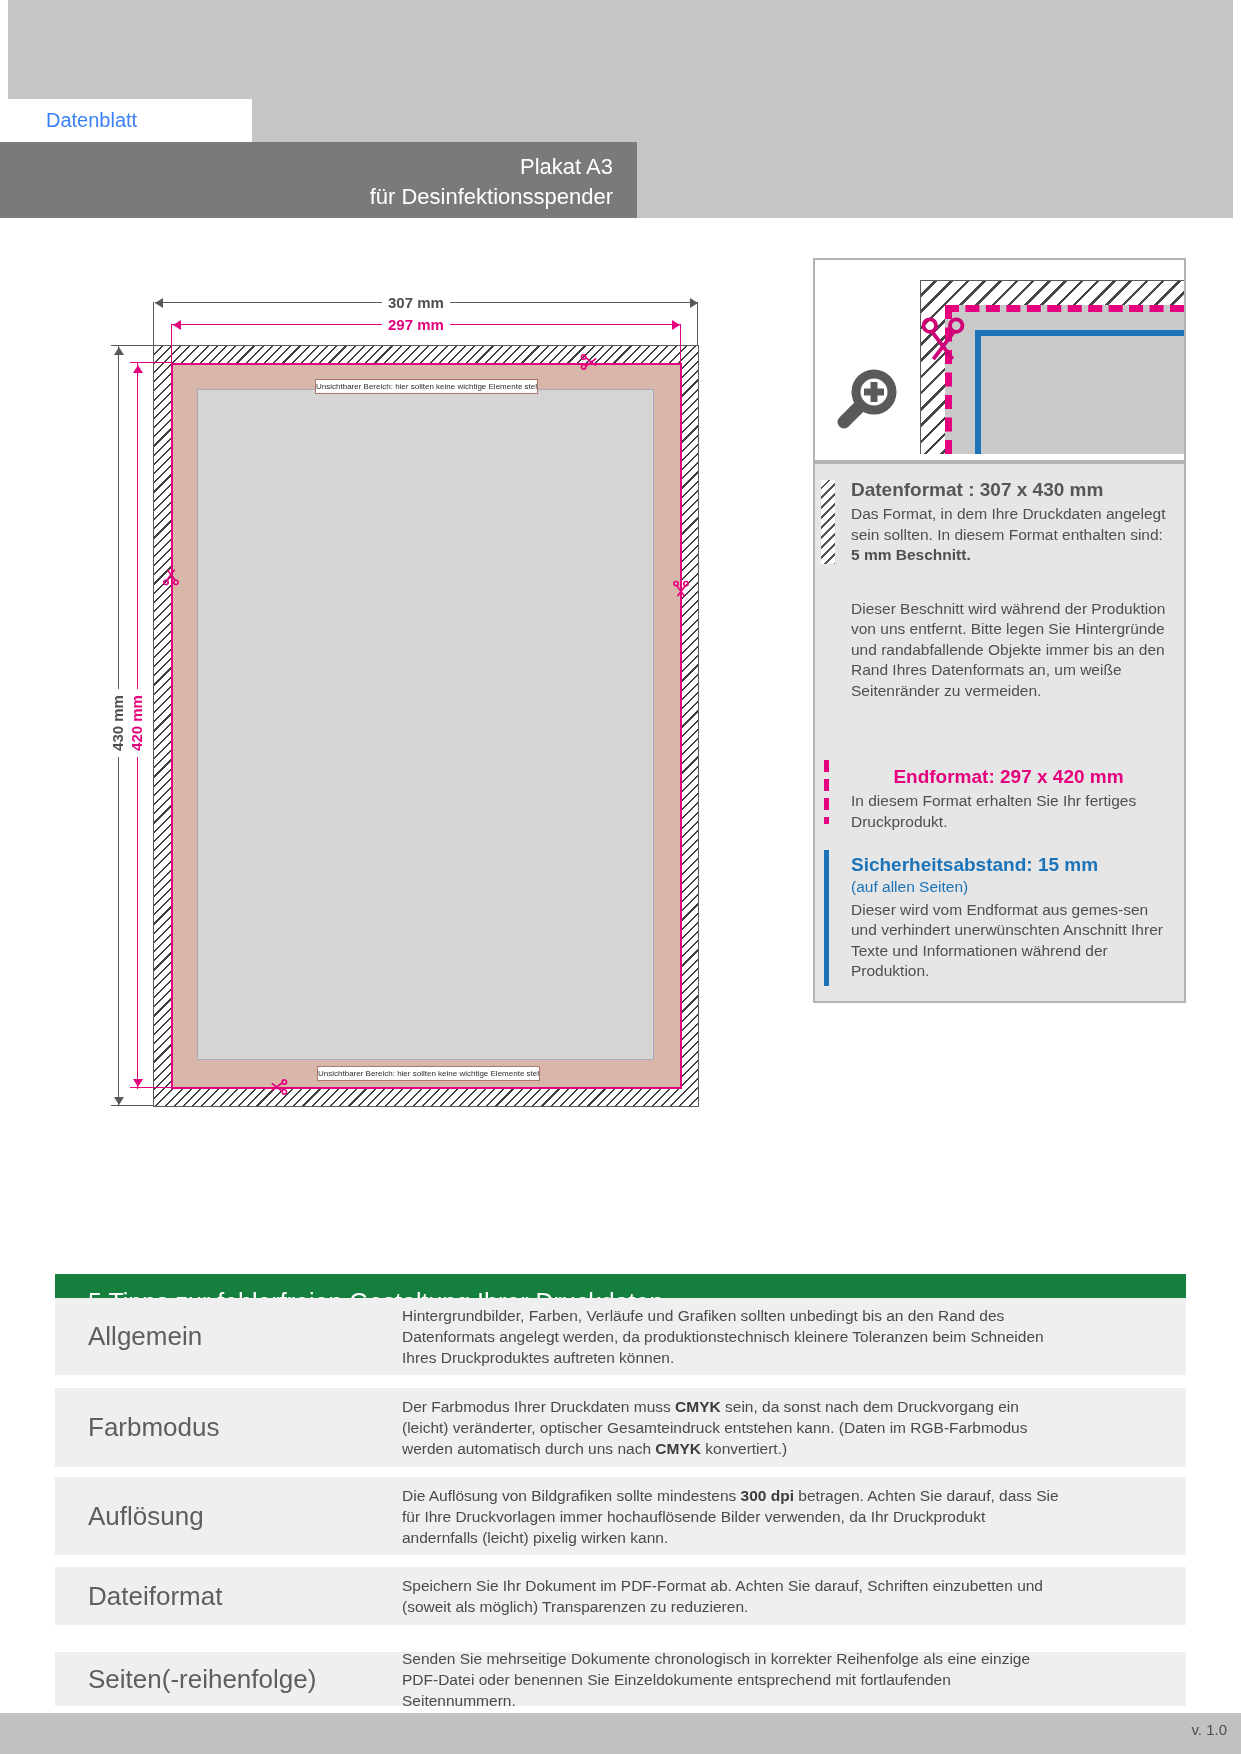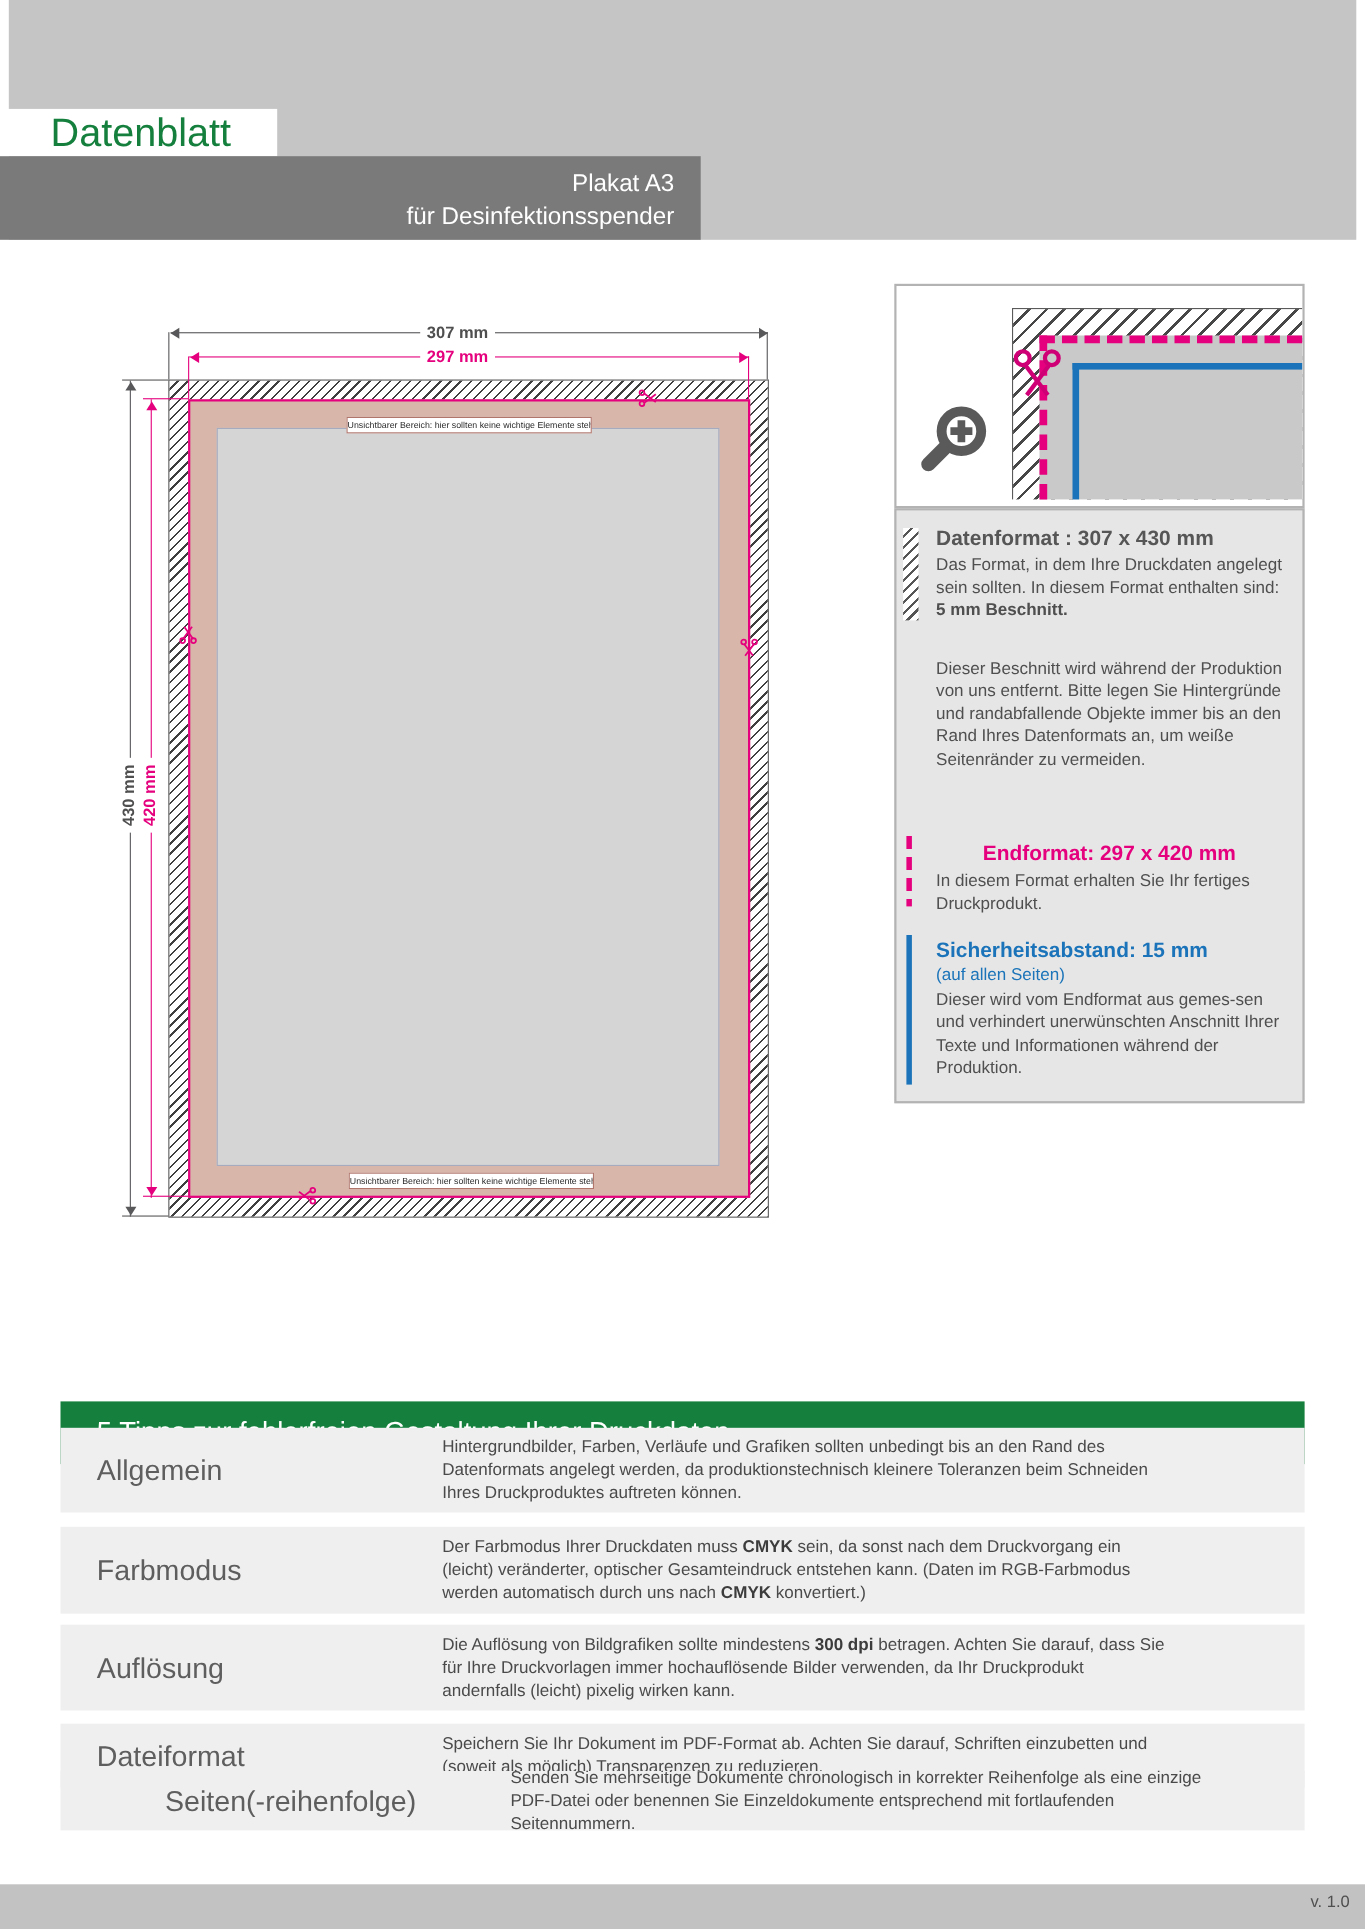--- a/index.html
+++ b/index.html
@@ -2,21 +2,21 @@
 <html><head>
 <meta charset="utf-8">
 <style>
   html,body{margin:0;padding:0;background:#ffffff;}
   body{font-family:"Liberation Sans","DejaVu Sans",sans-serif;}
   #page{position:relative;width:1241px;height:1754px;background:#fff;overflow:hidden;}
 
   
   .header-block{position:absolute;left:8px;top:0;width:1225px;height:218px;background:#c5c5c5;}
   .datenblatt-box{position:absolute;left:0;top:99px;width:252px;height:43px;background:#ffffff;}
-  .datenblatt-box span{display:block;padding-left:46px;line-height:43px;font-size:36px;color:#15803d;}
+  .datenblatt-box span{display:block;padding-left:46px;line-height:43px;font-size:20px;color:#3b82f6;}
   .title-bar{position:absolute;left:0;top:142px;width:637px;height:76px;background:#7a7a7a;
              display:flex;flex-direction:column;justify-content:center;align-items:flex-end;padding-right:24px;box-sizing:border-box;}
   .title-bar .t1{color:#fff;font-size:22px;line-height:34px;margin-left:29px;}
   .title-bar .t2{color:#fff;font-size:22px;line-height:26px;}
   .hatch-lg{background:repeating-linear-gradient(135deg, rgba(0,0,0,0) 0 9px, #474747 9px 11.5px), #ffffff;}
   .poster-outer{position:absolute;left:153px;top:345px;width:546px;height:762px;border:1px solid #5a5a5a;box-sizing:border-box;}
   .bleed-zone{position:absolute;left:171px;top:363px;width:511px;height:726px;background:#d9b6aa;border:2px solid #e5007d;box-sizing:border-box;}
   .safe-area{position:absolute;left:197px;top:389px;width:457px;height:671px;background:#d5d5d5;border:1px solid #a6abbf;box-sizing:border-box;}
   .warn-label{position:absolute;width:223px;height:15px;background:#fff;border:1px solid #b0756b;box-sizing:border-box;
               font-size:8px;line-height:13px;text-align:center;color:#2c2c2c;white-space:nowrap;overflow:hidden;}
@@ -214,21 +214,21 @@
     <div class="tip-text"><span>Der Farbmodus Ihrer Druckdaten muss </span><b>CMYK</b><span> sein, da sonst nach dem Druckvorgang ein (leicht) veränderter, optischer Gesamteindruck entstehen kann. (Daten im RGB-Farbmodus werden automatisch durch uns nach </span><b>CMYK</b><span> konvertiert.)</span></div>
   </div>
   <div class="tip-row" style="top:1477px;height:78px;">
     <div class="tip-label">Auflösung</div>
     <div class="tip-text"><span>Die Auflösung von Bildgrafiken sollte mindestens </span><b>300 dpi</b><span> betragen. Achten Sie darauf, dass Sie für Ihre Druckvorlagen immer hochauflösende Bilder verwenden, da Ihr Druckprodukt andernfalls (leicht) pixelig wirken kann.</span></div>
   </div>
   <div class="tip-row" style="top:1567px;height:58px;">
     <div class="tip-label">Dateiformat</div>
     <div class="tip-text"><span>Speichern Sie Ihr Dokument im PDF-Format ab. Achten Sie darauf, Schriften einzubetten und (soweit als möglich) Transparenzen zu reduzieren.</span></div>
   </div>
-  <div class="tip-row" style="top:1610px;height:54px;justify-content:center;">
+  <div class="tip-row" style="top:1652px;height:54px;">
     <div class="tip-label">Seiten(-reihenfolge)</div>
     <div class="tip-text"><span>Senden Sie mehrseitige Dokumente chronologisch in korrekter Reihenfolge als eine einzige PDF-Datei oder benennen Sie Einzeldokumente entsprechend mit fortlaufenden Seitennummern.</span></div>
   </div>
 
   <div class="footer-bar">
     <span class="version">v. 1.0</span>
   </div>
 
 </div>
 

